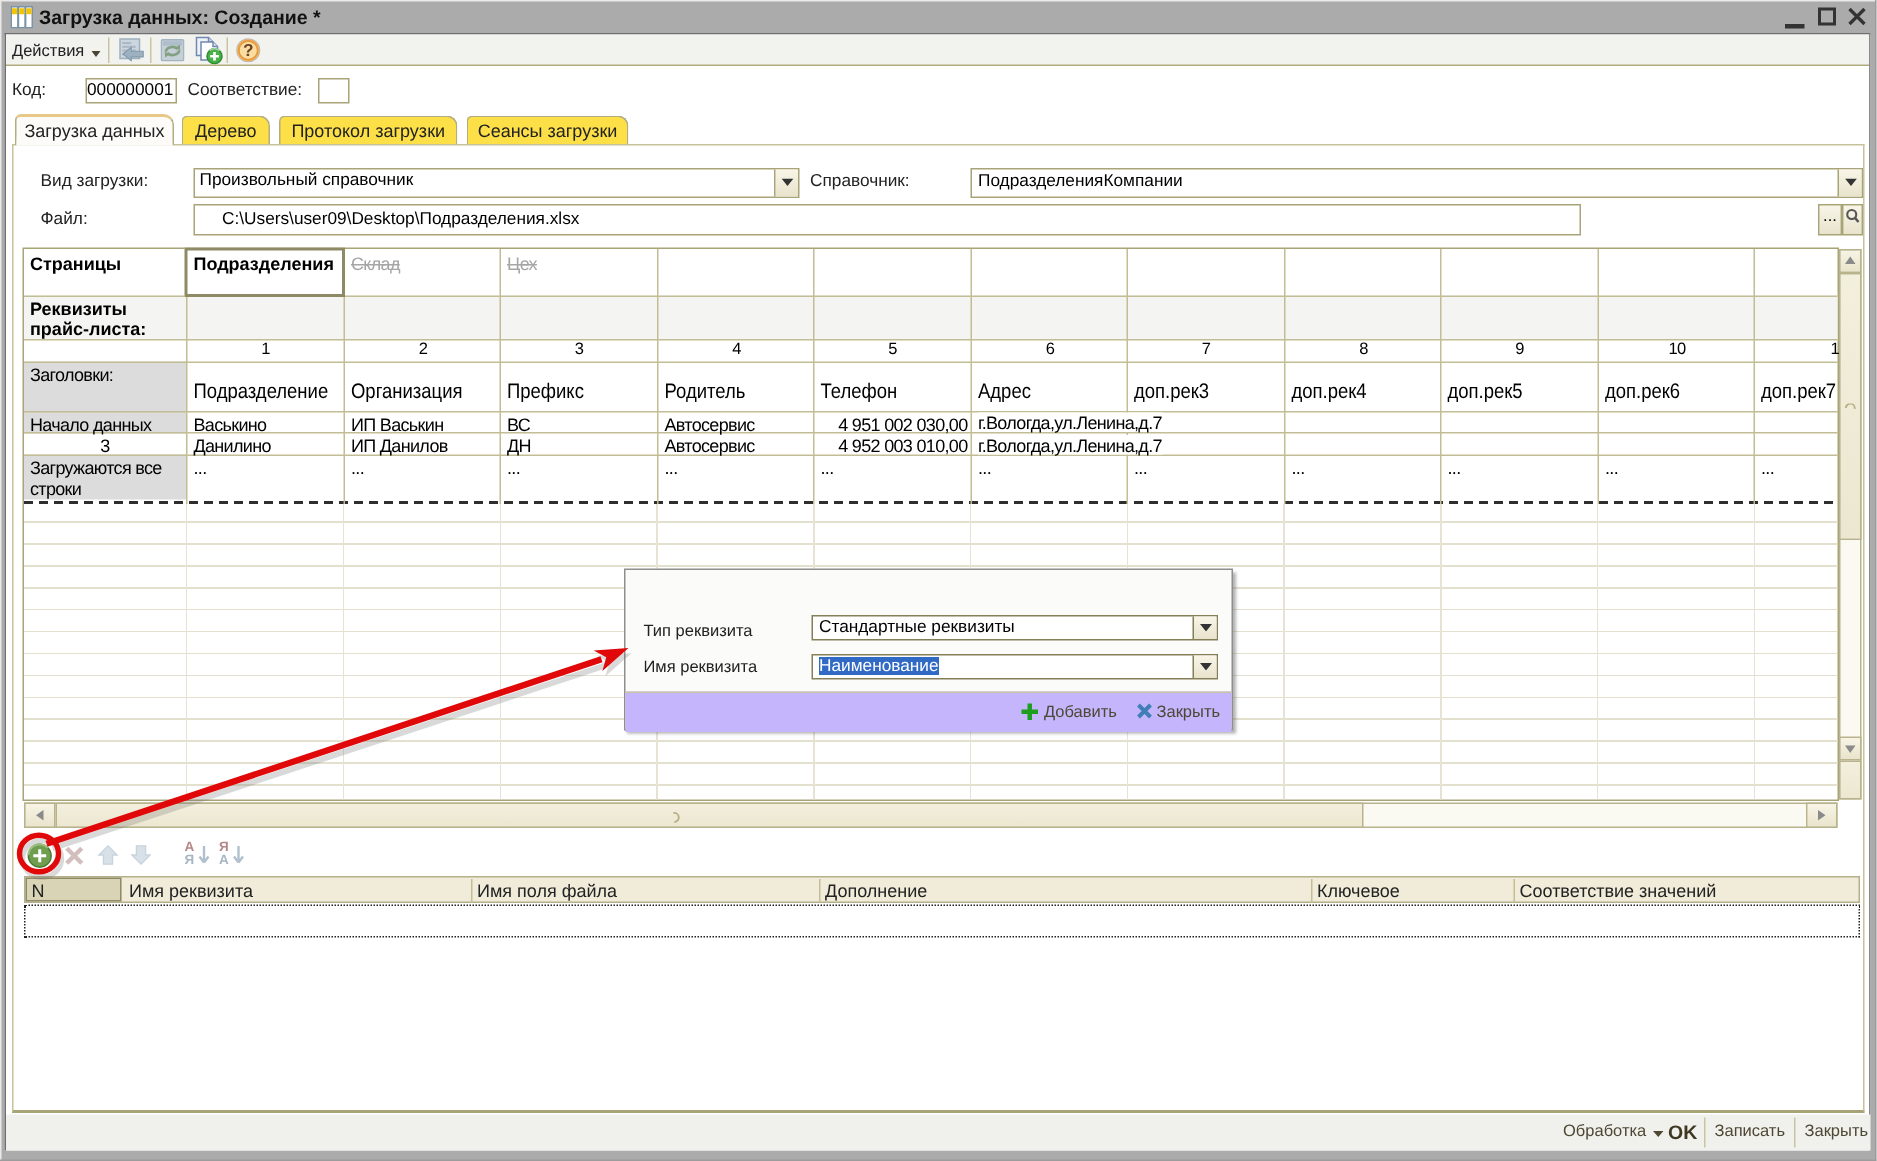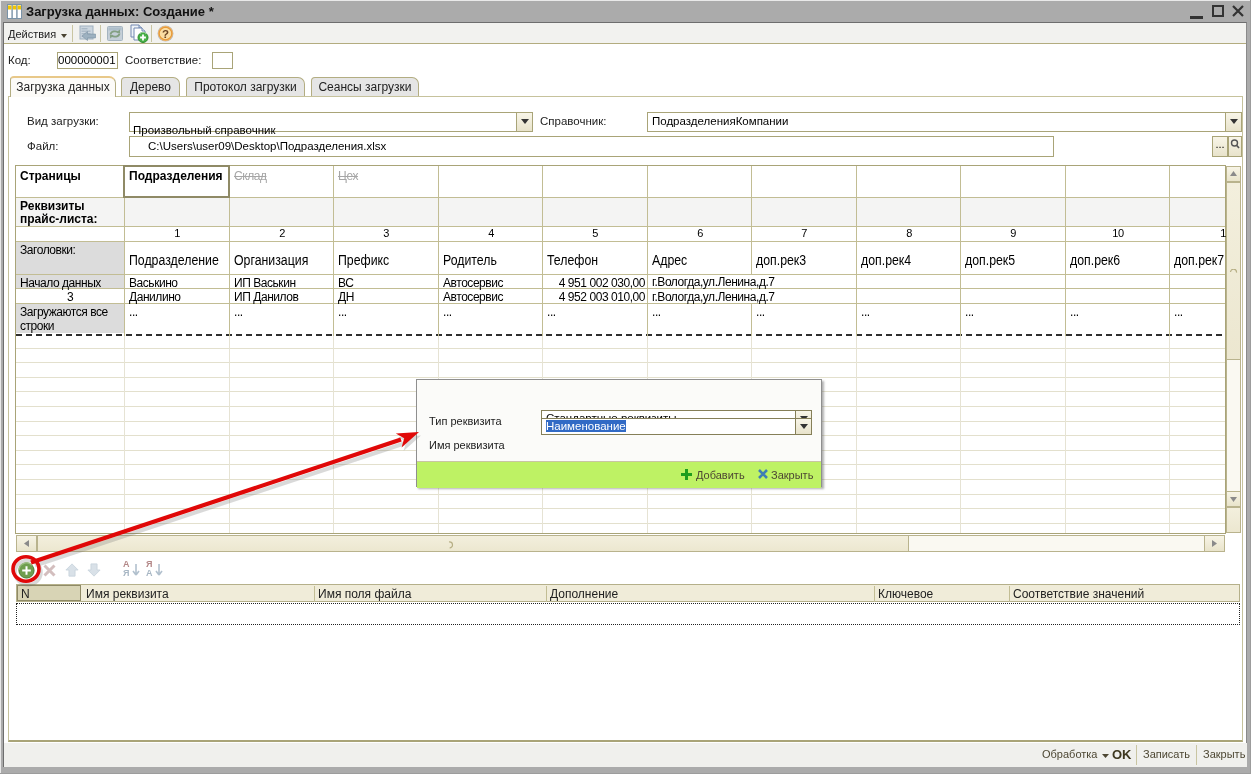--- a/index.html
+++ b/index.html
@@ -13,21 +13,21 @@
 
 #content{left:3px;top:22px;width:1244px;height:745px;background:#fff;border:1px solid #6e6e6e;border-bottom:none;border-right:1px solid #8a8a8a}
 
 #toolbar{left:4px;top:23px;width:1242px;height:21px;background:#f2f2ef;border-bottom:1px solid #b3ac7f;margin:0}
 #toolbar>*{transform:translateX(-4px)}
 #toolbar .lbl{position:absolute;left:8px;top:5px;font-size:11px;color:#222}
 .tsep{position:absolute;top:2px;width:1px;height:17px;background:#c9c5a2}
 
 .field{position:absolute;background:#fff;border:1px solid #a9a478}
 
-.tab{position:absolute;top:77px;height:20px;border:1px solid #b3ad82;border-bottom:none;border-radius:4px 7px 0 0;background:#e5e5e5;text-align:center;font-size:12px;color:#222;line-height:19px}
+.tab{position:absolute;top:77px;height:20px;border:1px solid #b3ad82;border-bottom:none;border-radius:4px 7px 0 0;background:#fde047;text-align:center;font-size:12px;color:#222;line-height:19px}
 .tab.active{background:#fcfbf8;border-top:2px solid #e8c889;height:21px;top:76px;z-index:3}
 
 #tabpanel{left:8px;top:96px;width:1235px;height:646px;border:1px solid #c6c29c;border-bottom:2px solid #a9a478;background:#fff}
 
 .lab{position:absolute;font-size:11.5px;color:#222}
 .combo-btn{position:absolute;top:0px;right:0px;width:16px;height:100%;background:linear-gradient(#f8f5e8,#e8e3cb);border-left:1px solid #a9a478;text-align:center}
 .combo-btn svg{display:block;margin:0 auto}
 
 #sheet{left:15px;top:165px;width:1211px;height:369px;border:1px solid #a9a478;background:#fff}
 .cellline{position:absolute;background:#c2bd94}
@@ -42,21 +42,21 @@
 #lowhead{left:16px;top:584px;width:1224px;height:18px;background:#f0ecd9;border:1px solid #b5b08a;font-size:12px;color:#222}
 #lowrow{left:16px;top:603px;width:1224px;height:22px;background:#fff;border:1px dotted #222}
 
 #footer{left:4px;top:743px;width:1243px;height:24px;background:#f0f0ed;overflow:hidden}
 .fbtn{position:absolute;top:5px;font-size:11px;color:#4d4733}
 .fsep{position:absolute;top:2px;width:1px;height:20px;background:#c9c5a2}
 
 #dialog{left:416px;top:379px;width:406px;height:108px;background:#fbfbf9;border:1px solid #8f8f8f;box-shadow:2px 2px 2px rgba(100,100,100,.5);z-index:10}
 #dlg-title{position:absolute;left:0;top:0;width:100%;height:24px;background:linear-gradient(#d6d6d6,#c7c7c7);border-bottom:1px solid #a8a8a8}
 #dlg-title b{position:absolute;left:9px;top:4px;font-size:12px;color:#000}
-#dlg-foot{position:absolute;left:0;top:81px;width:100%;height:27px;background:#bef264;border-top:1px solid #c9c5a2}
+#dlg-foot{position:absolute;left:0;top:81px;width:100%;height:27px;background:#c4b5fd;border-top:1px solid #c9c5a2}
 .dlg-combo{position:absolute;left:124px;width:271px;height:17px;background:#fff;border:1px solid #857f58;font-size:11.5px}
 #arrowsvg{left:0;top:0;width:1251px;height:774px;z-index:20;pointer-events:none}
 </style></head>
 <body>
 
 <div class="abs" id="titlebar"></div>
 <svg class="abs" style="left:7px;top:4px" width="15" height="15" viewBox="0 0 15 15">
  <rect x="0" y="0" width="15" height="15" fill="#7a93a8"></rect>
  <rect x="1" y="1" width="3.4" height="13" fill="#fff"></rect>
     <rect x="5.8" y="1" width="3.4" height="13" fill="#fff"></rect>
@@ -128,21 +128,21 @@
 <div class="tab active" style="left:10px;width:106px">Загрузка данных</div>
 <div class="tab" style="left:121px;width:59px">Дерево</div>
 <div class="tab" style="left:186px;width:119px">Протокол загрузки</div>
 <div class="tab" style="left:311px;width:108px">Сеансы загрузки</div>
 
 <div class="abs" id="tabpanel"></div>
 
 <div class="abs" style="left:11px;top:95px;width:104px;height:2px;background:#fcfbf8;z-index:2"></div>
 
 <div class="abs lab" style="left:27px;top:115px">Вид загрузки:</div>
-<div class="abs field" style="left:129px;top:112px;width:404px;height:20px;padding:11px 0 0 3px">Произвольный справочник
+<div class="abs field" style="left:129px;top:112px;width:404px;height:20px;padding:1px 0 0 3px">Произвольный справочник
   <div class="combo-btn">
       <svg width="8" height="5" viewBox="0 0 8 5" style="margin-top:6px">
         <path d="M0 0 L8 0 L4 5 Z" fill="#333"></path>
       </svg>
     </div>
 </div>
 <div class="abs lab" style="left:540px;top:115px">Справочник:</div>
 <div class="abs field" style="left:647px;top:112px;width:595px;height:20px;padding:2px 0 0 4px">ПодразделенияКомпании
   <div class="combo-btn">
       <svg width="8" height="5" viewBox="0 0 8 5" style="margin-top:6px">
@@ -332,21 +332,21 @@
 <div class="abs" id="dialog">
  <div class="lab" style="left:12px;top:35px;font-size:11px">Тип реквизита</div>
  <div class="dlg-combo" style="top:30px;padding:1px 0 0 4px">Стандартные реквизиты
   <div class="combo-btn" style="border-left:1px solid #857f58">
         <svg width="8" height="5" viewBox="0 0 8 5" style="margin-top:5px">
           <path d="M0 0 L8 0 L4 5 Z" fill="#333"></path>
         </svg>
       </div>
  </div>
  <div class="lab" style="left:12px;top:59px;font-size:11px">Имя реквизита</div>
- <div class="dlg-combo" style="top:38px;padding:1px 0 0 4px"><span style="background:#316ac5;color:#fff">Наименование</span>
+ <div class="dlg-combo" style="top:56px;padding:1px 0 0 4px"><span style="background:#316ac5;color:#fff">Наименование</span>
   <div class="combo-btn" style="border-left:1px solid #857f58">
         <svg width="8" height="5" viewBox="0 0 8 5" style="margin-top:5px">
           <path d="M0 0 L8 0 L4 5 Z" fill="#333"></path>
         </svg>
       </div>
  </div>
  <div id="dlg-foot">
   <svg style="position:absolute;left:263px;top:6px" width="13" height="13" viewBox="0 0 13 13">
         <path d="M6.5 1 v11 M1 6.5 h11" stroke="#1e9e1e" stroke-width="3"></path>
       </svg>

